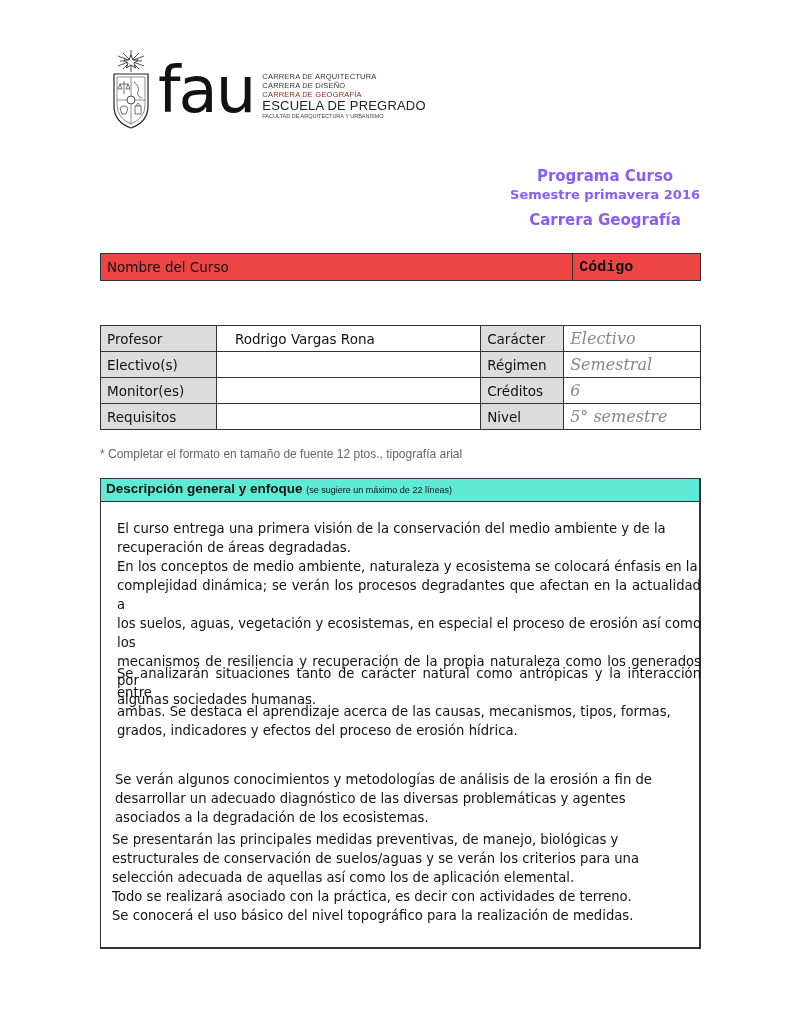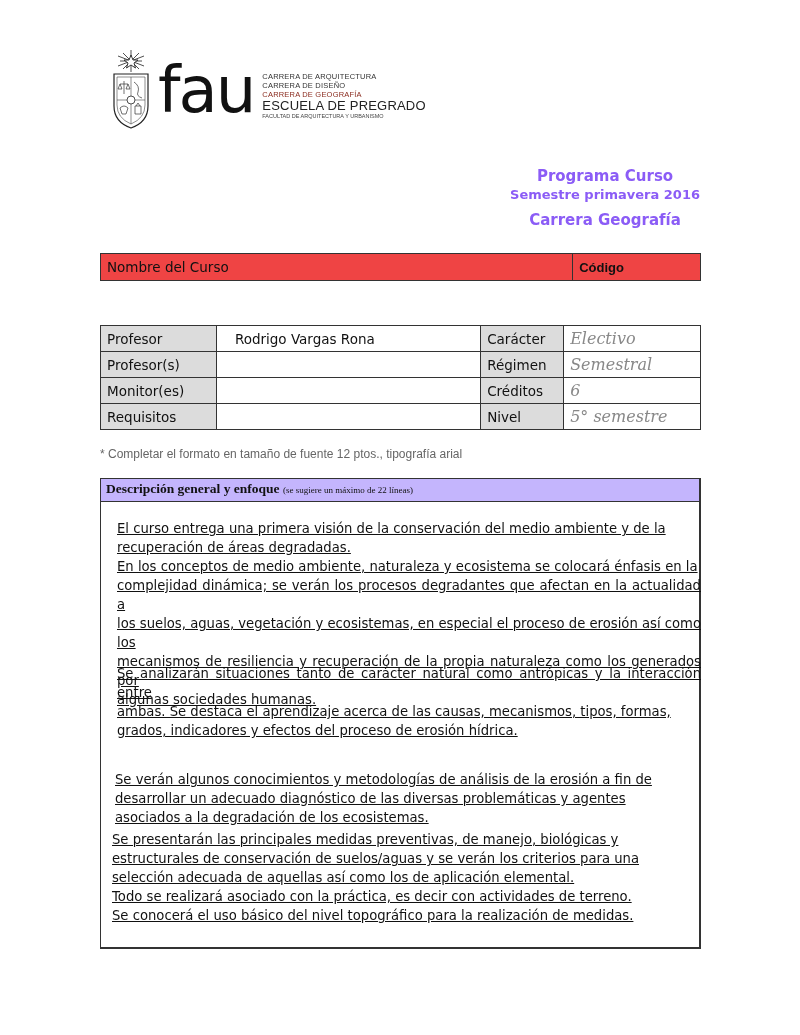--- a/index.html
+++ b/index.html
@@ -20,38 +20,38 @@
   .titles { position: absolute; right: 100px; top: 166px; text-align: center; color: #8b5cf6; font-family: "DejaVu Sans", sans-serif; font-weight: bold; }
   .titles .t1 { font-size: 15px; line-height: 20px; }
   .titles .t2 { font-size: 13px; line-height: 18px; }
   .titles .t3 { font-size: 15px; line-height: 20px; margin-top: 6px; }
 
   
   table { border-collapse: collapse; position: absolute; left: 100px; width: 601px; font-family: "DejaVu Sans", sans-serif; }
   td { border: 1px solid #333; font-size: 13.5px; padding: 0 6px; vertical-align: middle; height: 26px; color: #111; }
   .t-course { top: 253px; }
   .t-course .hd { background: #ef4444; height: 27px; font-weight: 500; }
-  .t-course .code { font-family: Liberation Sans, sans-serif; font-weight: bold; font-size: 13px; }
+  .t-course .code { font-family: Liberation Mono, monospace; font-weight: bold; font-size: 15px; }
   .t-info { top: 325px; }
   .t-info td.lbl { background: #dcdcdc; }
   .t-info td.val2 { color: #888; font-family: "DejaVu Serif", serif; font-size: 16px; font-style: italic; }
 
   .note { position: absolute; left: 100px; top: 447px; font-size: 12px; color: #666; font-family: "Liberation Sans", sans-serif; }
 
   
   .desc { position: absolute; left: 100px; top: 478px; width: 601px; height: 471px; border: 1px solid #333; border-bottom: 2px solid #333; border-right: 2px solid #333; }
-  .desc-hd { background: #c4b5fd; border-bottom: 1px solid #333; height: 23px; padding: 2px 5px; font-family: Liberation Serif, serif; font-size: 13.5px; font-weight: bold; white-space: nowrap; }
+  .desc-hd { background: #5eead4; border-bottom: 1px solid #333; height: 23px; padding: 2px 5px; font-family: Liberation Sans, sans-serif; font-size: 13.5px; font-weight: bold; white-space: nowrap; }
   .desc-hd .hint { font-weight: normal; font-size: 9px; }
   .desc-body { font-family: "DejaVu Sans", sans-serif; font-size: 13.2px; line-height: 19px; color: #111; }
   .p { position: absolute; }
   .p1 { left: 16px; top: 40px; width: 584px; text-align: justify; }
   .p2 { left: 16px; top: 185px; width: 584px; text-align: justify; }
   .p3 { left: 14px; top: 271px; width: 560px; margin-top: 20px; }
   .p4 { left: 11px; top: 351px; width: 560px; }
-  .p span { display: block; text-decoration: underline; }
+  .p span { display: block; }
 </style>
 </head>
 <body>
 
 <div class="logo">
   <div class="crest">
     <svg width="42" height="82" viewBox="0 0 42 82">
       <g stroke="#222" stroke-width="0.8" fill="none">
         <line x1="21" y1="2" x2="21" y2="24"></line>
         <line x1="10" y1="13" x2="32" y2="13"></line>
@@ -115,21 +115,21 @@
       <col style="width:137px">
     </colgroup>
   <tbody>
       <tr>
     <td class="lbl">Profesor</td>
     <td style="padding-left:18px">Rodrigo Vargas Rona</td>
     <td class="lbl">Carácter</td>
     <td class="val2">Electivo</td>
   </tr>
   <tr>
-    <td class="lbl">Profesor(s)</td>
+    <td class="lbl">Electivo(s)</td>
     <td></td>
     <td class="lbl">Régimen</td>
     <td class="val2">Semestral</td>
   </tr>
   <tr>
     <td class="lbl">Monitor(es)</td>
     <td></td>
     <td class="lbl">Créditos</td>
     <td class="val2">6</td>
   </tr>

